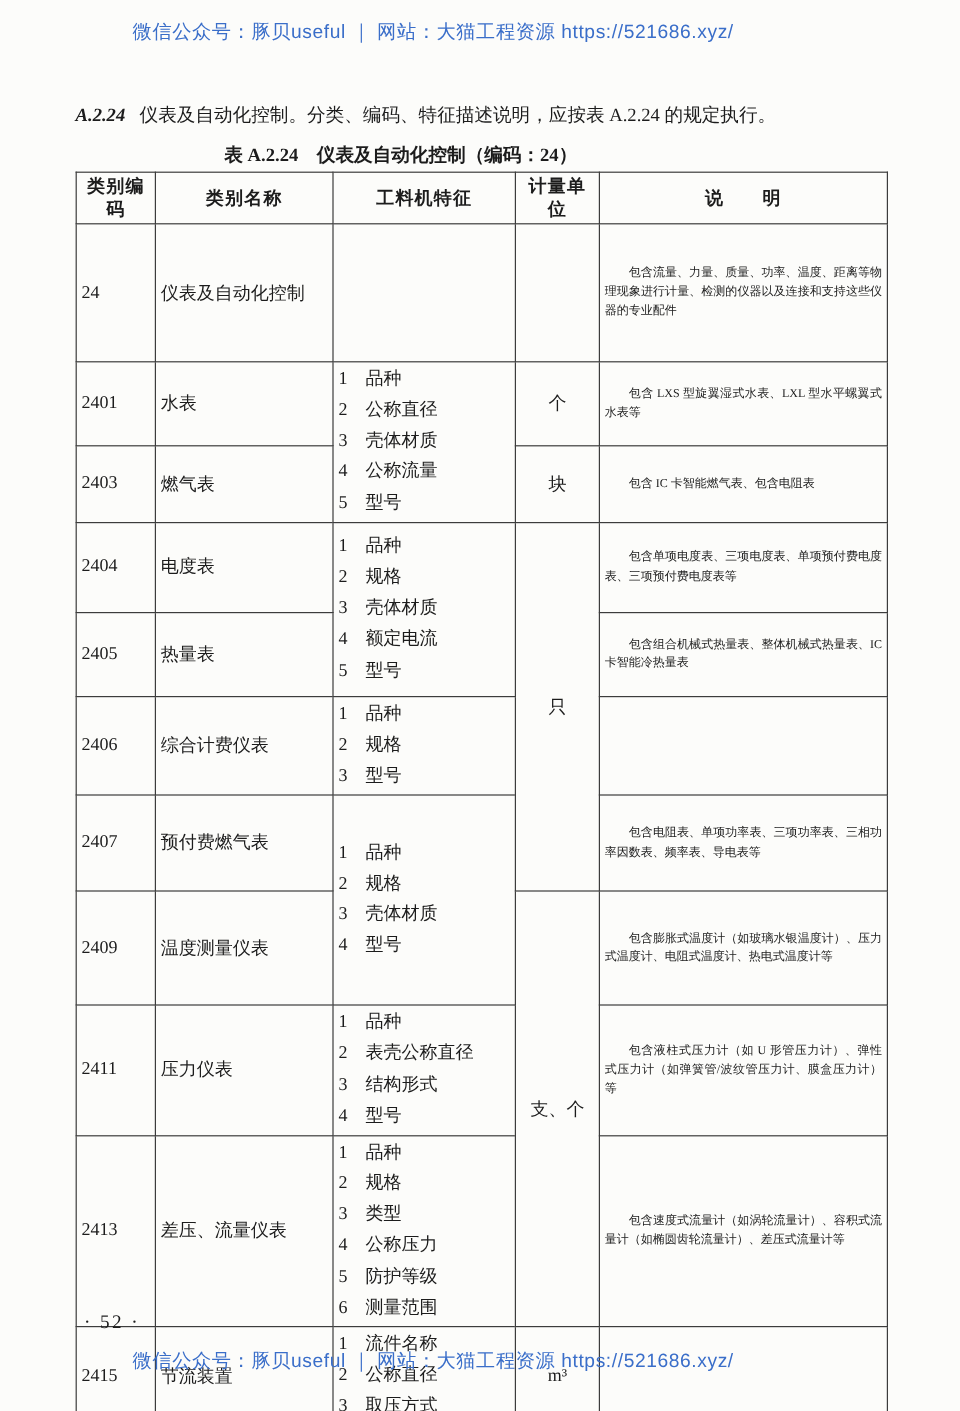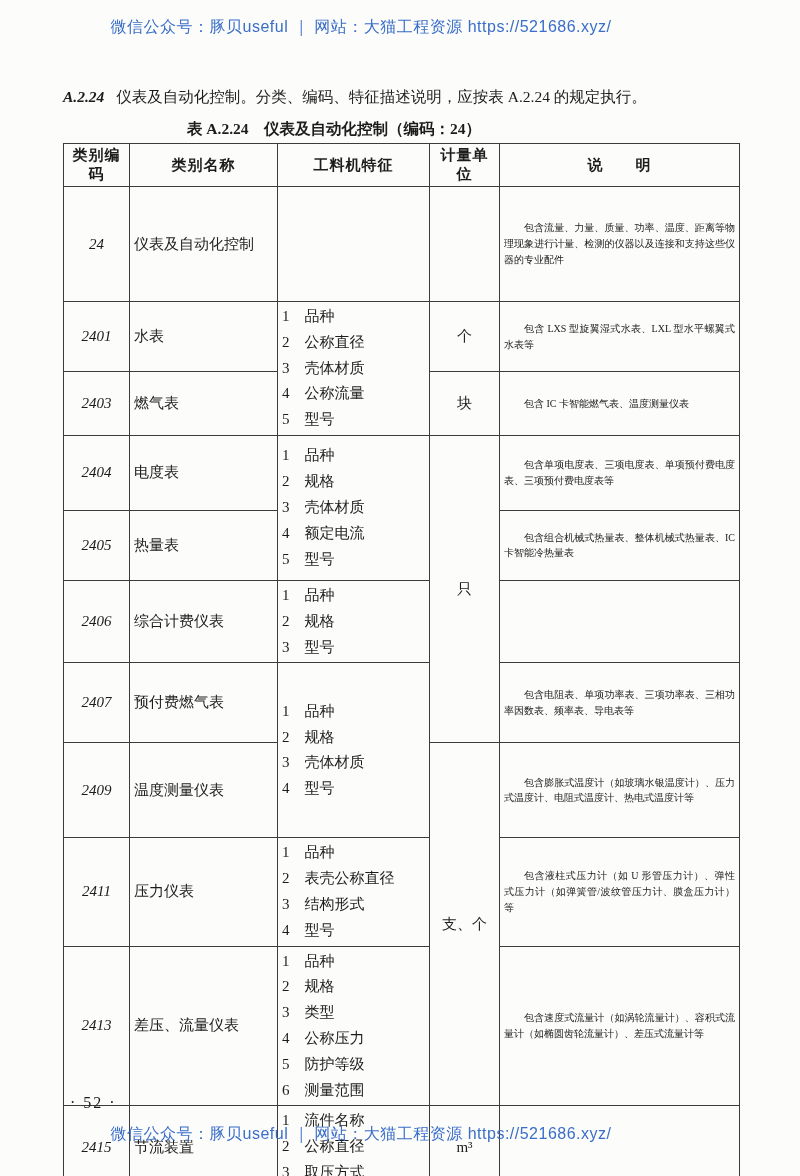--- a/index.html
+++ b/index.html
@@ -41,21 +41,21 @@
   table.spec th,table.spec td{
     border:1.5px solid #3c3c3c;
     padding:2px 4px;
     vertical-align:middle;
     font-weight:normal;
   }
   table.spec th{
     font-weight:bold;text-align:center;height:25px;font-size:15px;
     letter-spacing:1px;
   }
-  td.code{text-align:center;font-style:italic;}
+  td.code{}
   td.name{padding-left:13px;}
   td.unit{text-align:center;}
   td.feat{padding-left:18px;}
   .feat-line{line-height:1.72;white-space:nowrap;}
   td.desc{
     padding:5px 9px;
     text-indent:2em;
     text-align:justify;
     line-height:1.58;
     font-size:10px;
@@ -112,21 +112,21 @@
       <div class="feat-line">5　型号</div>
     </td>
     <td class="unit">个</td>
     <td class="desc">包含 LXS 型旋翼湿式水表、LXL 型水平螺翼式水表等</td>
   </tr>
 
   <tr style="height:56px">
     <td class="code">2403</td>
     <td class="name">燃气表</td>
     <td class="unit">块</td>
-    <td class="desc">包含 IC 卡智能燃气表、温度测量仪表</td>
+    <td class="desc">包含 IC 卡智能燃气表、包含电阻表</td>
   </tr>
 
   <tr style="height:75px">
     <td class="code">2404</td>
     <td class="name">电度表</td>
     <td class="feat" rowspan="2">
       <div class="feat-line">1　品种</div>
       <div class="feat-line">2　规格</div>
       <div class="feat-line">3　壳体材质</div>
       <div class="feat-line">4　额定电流</div>

